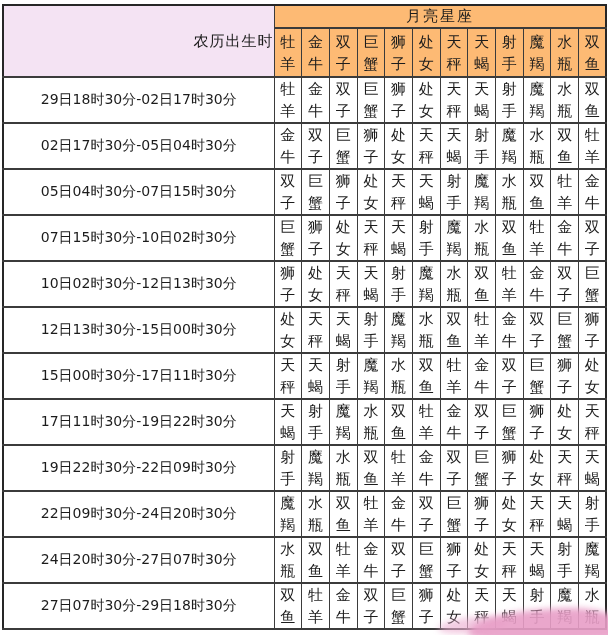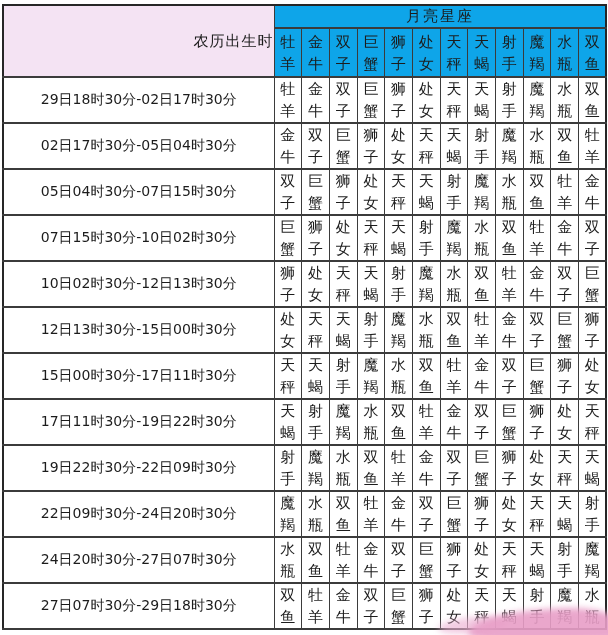--- a/index.html
+++ b/index.html
@@ -21,21 +21,21 @@
   col.zcol{width:27.7px;}
   th,td{
     border:1px solid #3b3b3b;
     border-bottom-width:2px;
     color:#1c1c1c;
     text-align:center;
     vertical-align:middle;
     padding:0;
     font-weight:normal;
   }
-  thead th{background:#0ea5e9;}
+  thead th{background:#fdba74;}
   th.moonsign-title{height:21px;font-size:15px;letter-spacing:2px;}
   th.corner{background:#f4e3f3;font-size:15px;letter-spacing:1px;text-align:right;}
   tr.zhead th{height:47px;}
   .zcell{
     font-size:15px;
     line-height:22px;
     word-break:break-all;
     overflow:hidden;
   }
   tbody td{height:44px;background:#ffffff;}

